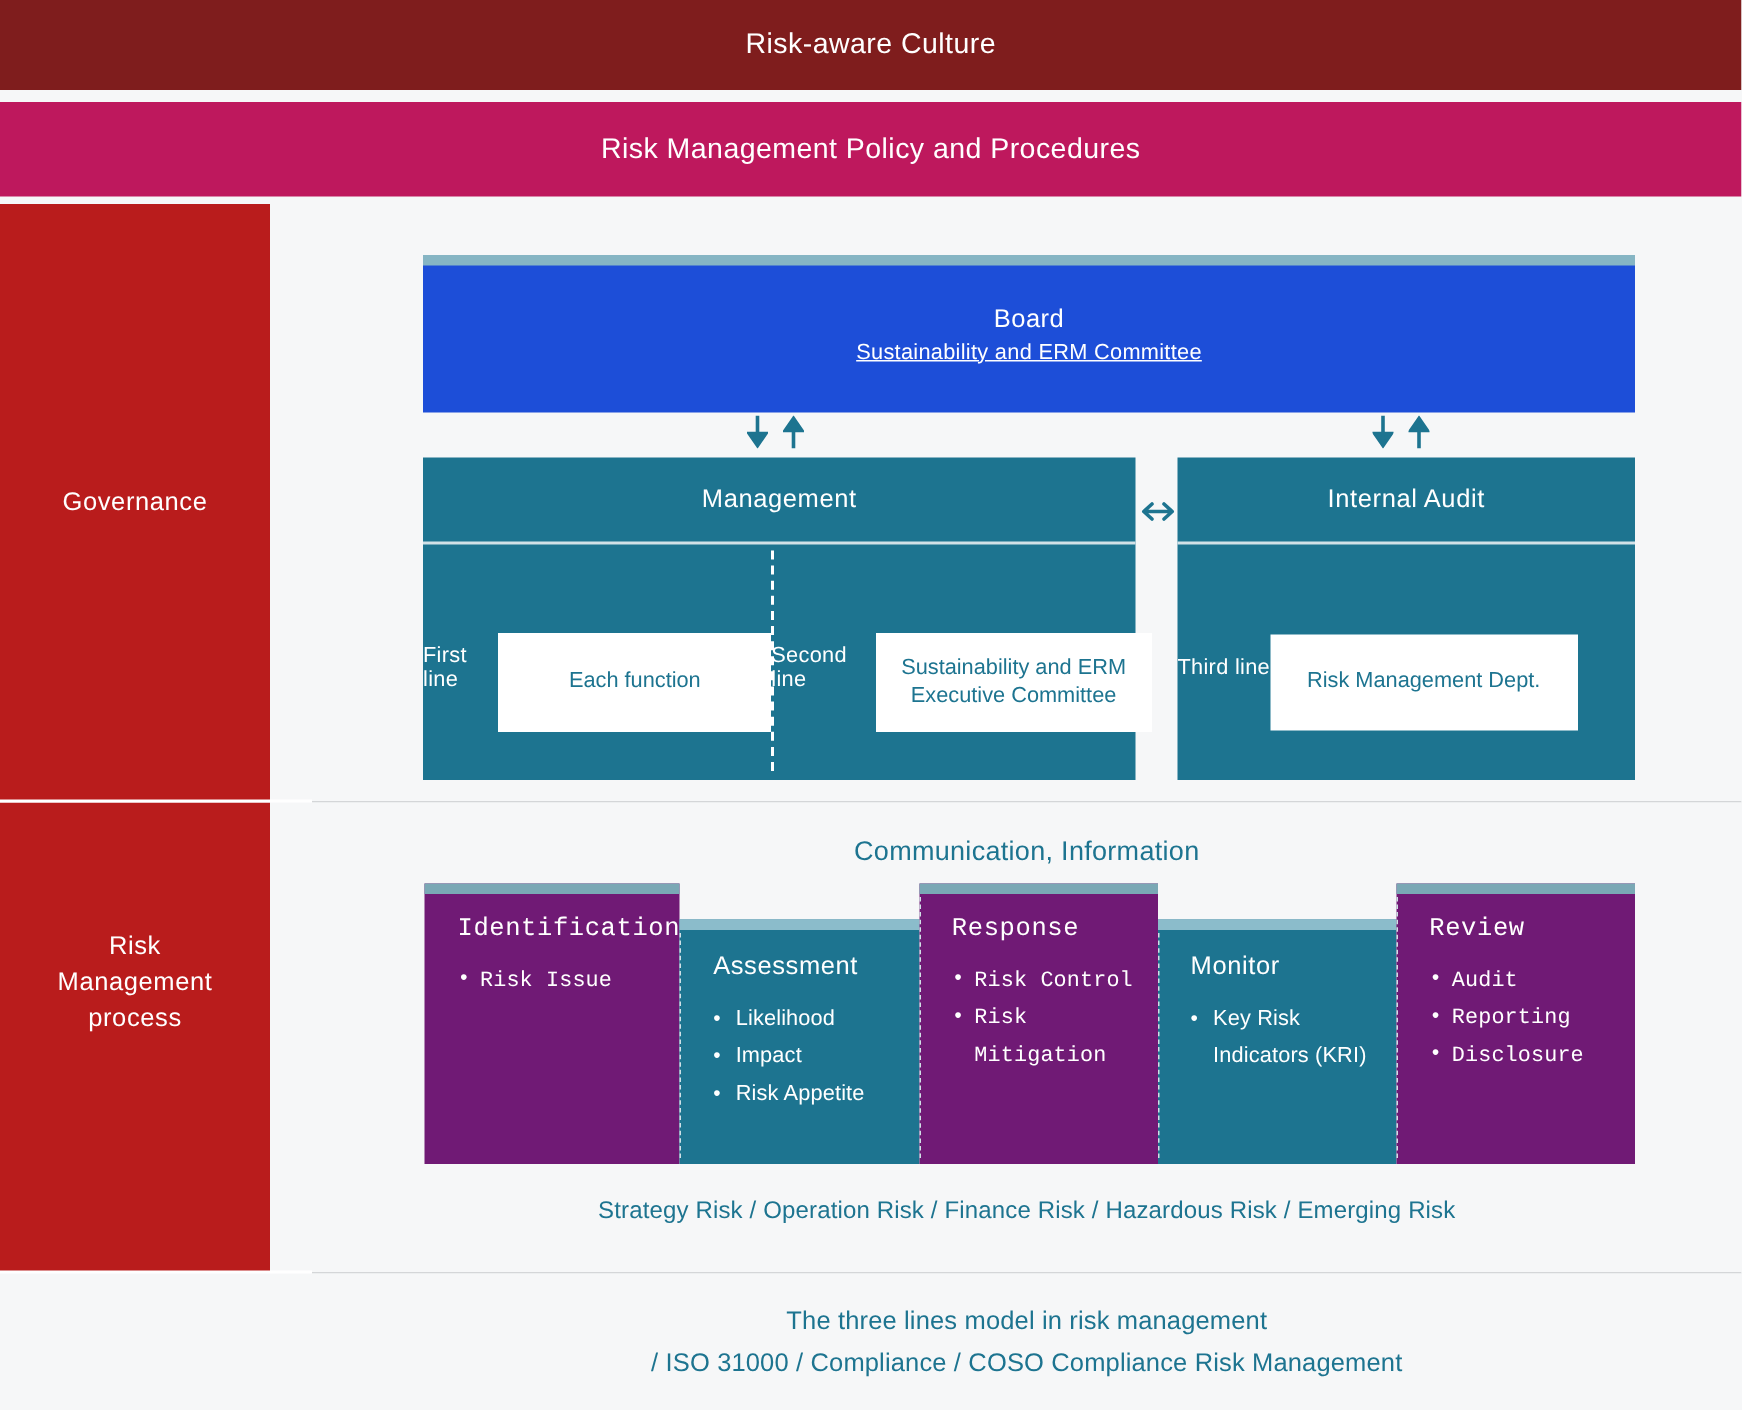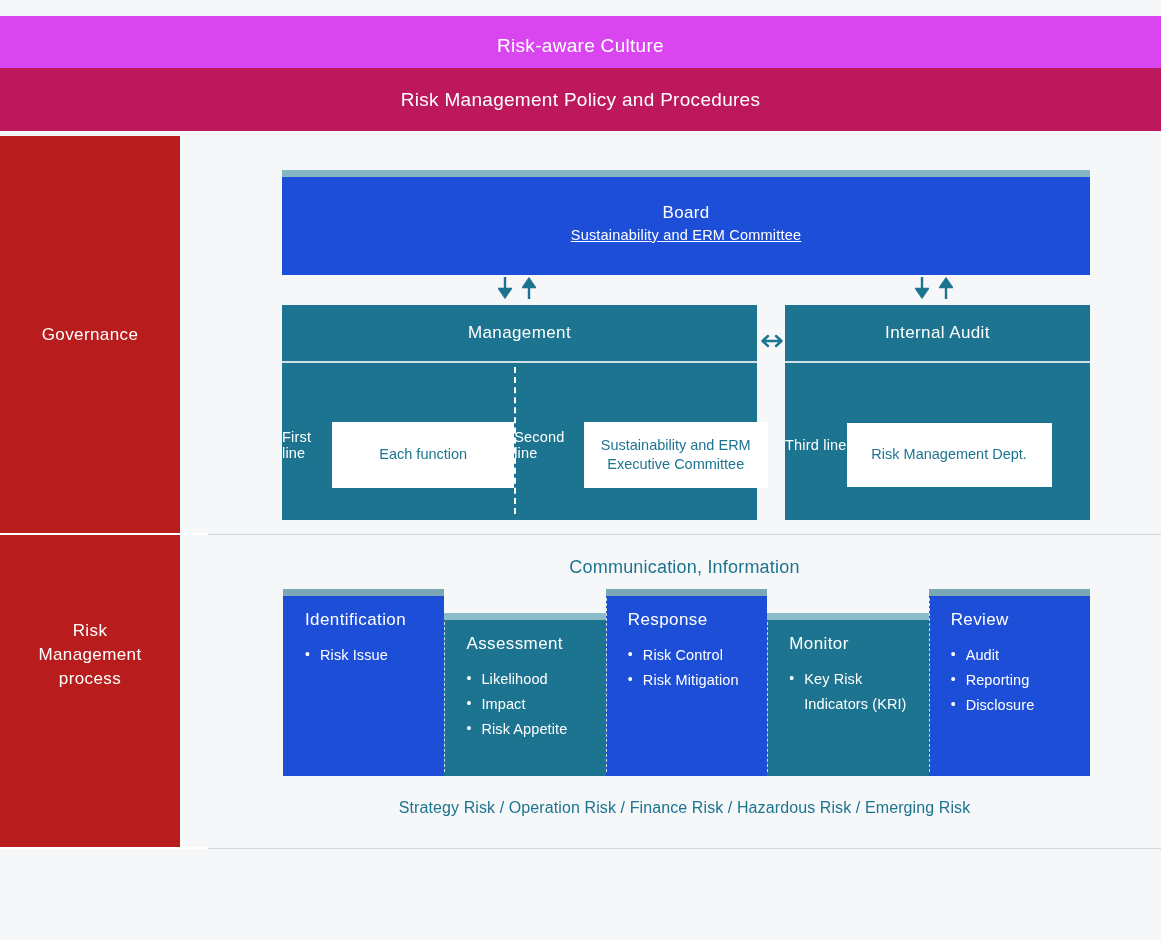--- a/index.html
+++ b/index.html
@@ -24,23 +24,23 @@
     position: absolute;
     left: 0;
     width: 1161px;
     display: flex;
     align-items: center;
     justify-content: center;
     color: #ffffff;
     letter-spacing: .3px;
   }
   .band-culture {
-    top: 16px;
+    top: 0;
     height: 60px;
-    background: #d946ef;
+    background: #7f1d1d;
     font-size: 19px;
   }
   .band-policy {
     top: 68px;
     height: 63px;
     background: #be185d;
     font-size: 19px;
   }
 
   
@@ -234,21 +234,21 @@
     flex: 1;
     padding: 21px 0 0 22px;
     color: #ffffff;
   }
   .proc-col::before {
     content: "";
     position: absolute;
     top: 0; left: 0; right: 0;
     height: 7px;
   }
-  .proc-dark  { background: #1d4ed8; }
+  .proc-dark  { background: #701a75; font-family: Liberation Mono, monospace; }
   .proc-dark::before  { background: #7aa8b5; }
   .proc-light { background: #1d7490; margin-top: 24px; }
   .proc-light::before { background: #8bbccb; }
 
   .proc-col + .proc-col::after {
     content: "";
     position: absolute;
     left: 0; top: 9px; bottom: 4px;
     border-left: 1px dashed #cfe0e6;
   }
@@ -427,15 +427,21 @@
             <ul class="proc-list">
               <li>Audit</li>
               <li>Reporting</li>
               <li>Disclosure</li>
             </ul>
           </div>
         </div>
       <div class="risk-types">Strategy Risk / Operation Risk / Finance Risk / Hazardous Risk / Emerging Risk</div>
     </div>
 
+    <div class="content content-standard">
+      <div class="standard-text">
+        <span>The three lines model in risk management</span>
+        <span>/ ISO 31000 / Compliance / COSO Compliance Risk Management</span>
+      </div>
+    </div>
 
   </div>
 </div>
 
 </body></html>

